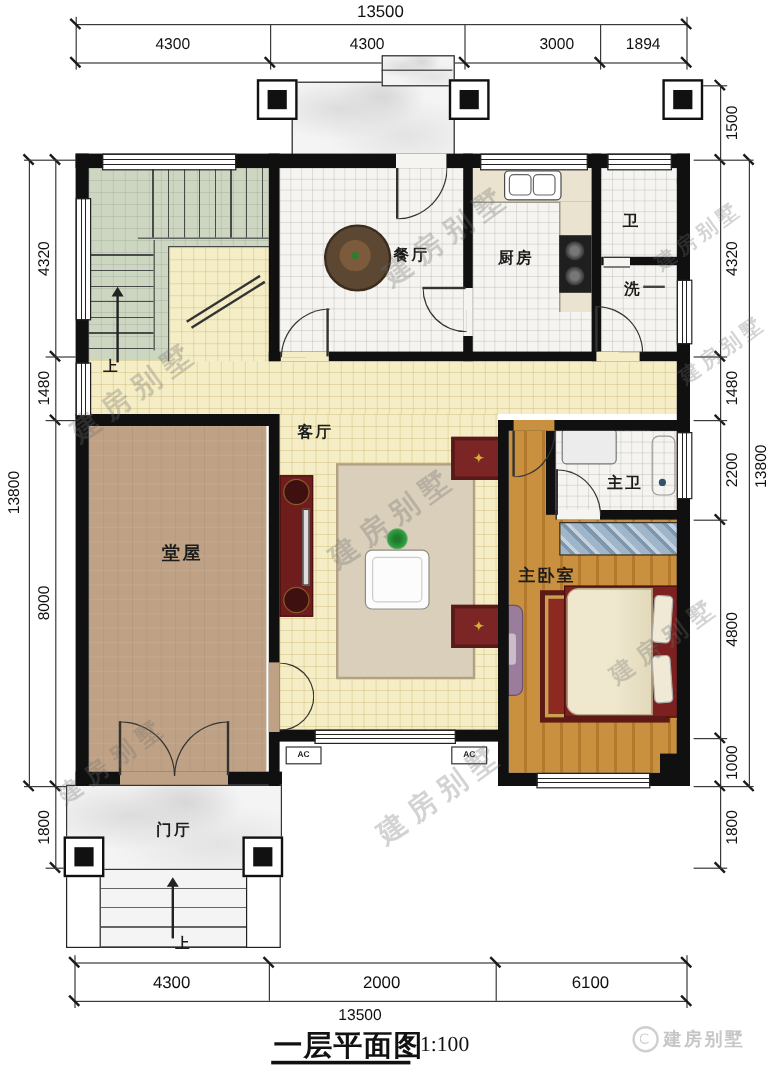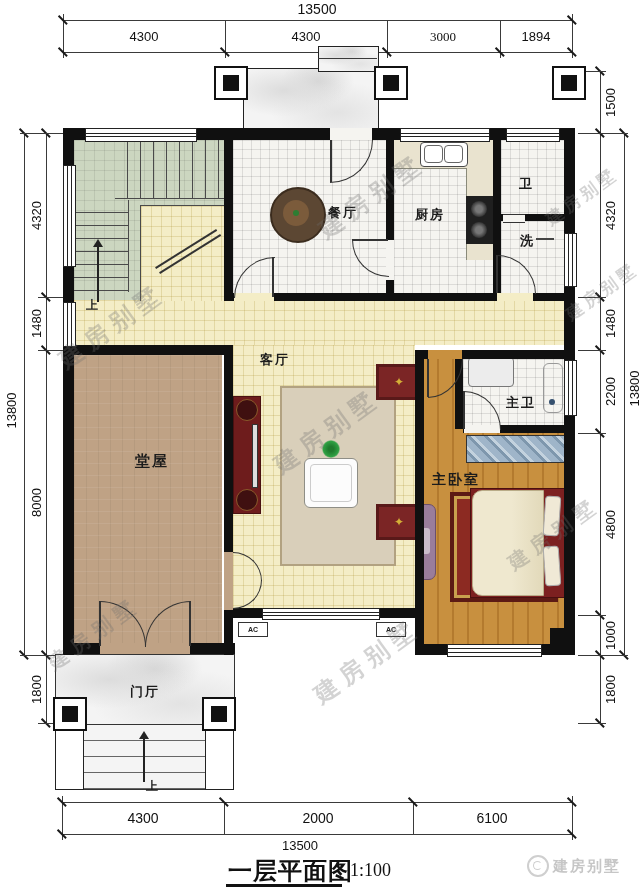--- a/index.html
+++ b/index.html
@@ -67,21 +67,21 @@
   <div class="dline" style="left:572px;top:14px;width:1px;height:44px;"></div>
   <div class="tk" style="left:57px;top:19px;"></div>
   <div class="tk" style="left:566px;top:19px;"></div>
   <div class="tk" style="left:57px;top:51px;"></div>
   <div class="tk" style="left:219px;top:51px;"></div>
   <div class="tk" style="left:381px;top:51px;"></div>
   <div class="tk" style="left:494px;top:51px;"></div>
   <div class="tk" style="left:566px;top:51px;"></div>
   <div class="dimlab" style="left:104px;top:29px;width:80px;">4300</div>
   <div class="dimlab" style="left:266px;top:29px;width:80px;">4300</div>
-  <div class="dimlab" style="left:403px;top:29px;width:80px;font-family:Liberation Serif, serif;">3000</div>
+  <div class="dimlab" style="left:424px;top:29px;width:80px;">3000</div>
   <div class="dimlab" style="left:496px;top:29px;width:80px;">1894</div>
 
   <div class="dline" style="left:46px;top:133px;width:1px;height:590px;"></div>
   <div class="dline" style="left:24px;top:133px;width:1px;height:522px;"></div>
   <div class="tk" style="left:40px;top:132px;"></div>
   <div class="tk" style="left:40px;top:296px;"></div>
   <div class="tk" style="left:40px;top:349px;"></div>
   <div class="tk" style="left:40px;top:654px;"></div>
   <div class="tk" style="left:40px;top:722px;"></div>
   <div class="tk" style="left:18px;top:132px;"></div>
@@ -311,21 +311,21 @@
       <span>AC</span>
     </div>
   <div class="over" style="left:376px;top:622px;width:28px;height:13px;background:#fff;border:1px solid #333;font-size:7px;display:flex;align-items:center;justify-content:center;font-weight:bold;color:#222;">
       <span>AC</span>
     </div>
 
   <div class="rlabel" style="left:328px;top:204px;">餐厅</div>
   <div class="rlabel" style="left:415px;top:206px;">厨房</div>
   <div class="rlabel" style="left:519px;top:175px;">卫</div>
   <div class="rlabel" style="left:520px;top:232px;">洗</div>
-  <div class="rlabel" style="left:260px;top:351px;text-align:right;">客厅</div>
+  <div class="rlabel" style="left:248px;top:351px;text-align:right;">客厅</div>
   <div class="rlabel" style="left:135px;top:452px;font-size:15px;">堂屋</div>
   <div class="rlabel" style="left:432px;top:471px;font-size:14px;">主卧室</div>
   <div class="rlabel" style="left:506px;top:394px;">主卫</div>
   <div class="rlabel" style="left:130px;top:683px;">门厅</div>
   <div class="rlabel" style="left:86px;top:297px;font-size:12px;">上</div>
   <div class="rlabel" style="left:146px;top:778px;font-size:12px;">上</div>
 
   <div class="wm" style="left:310px;top:180px;">建房别墅</div>
   <div class="wm" style="left:50px;top:310px;">建房别墅</div>
   <div class="wm" style="left:265px;top:415px;">建房别墅</div>

